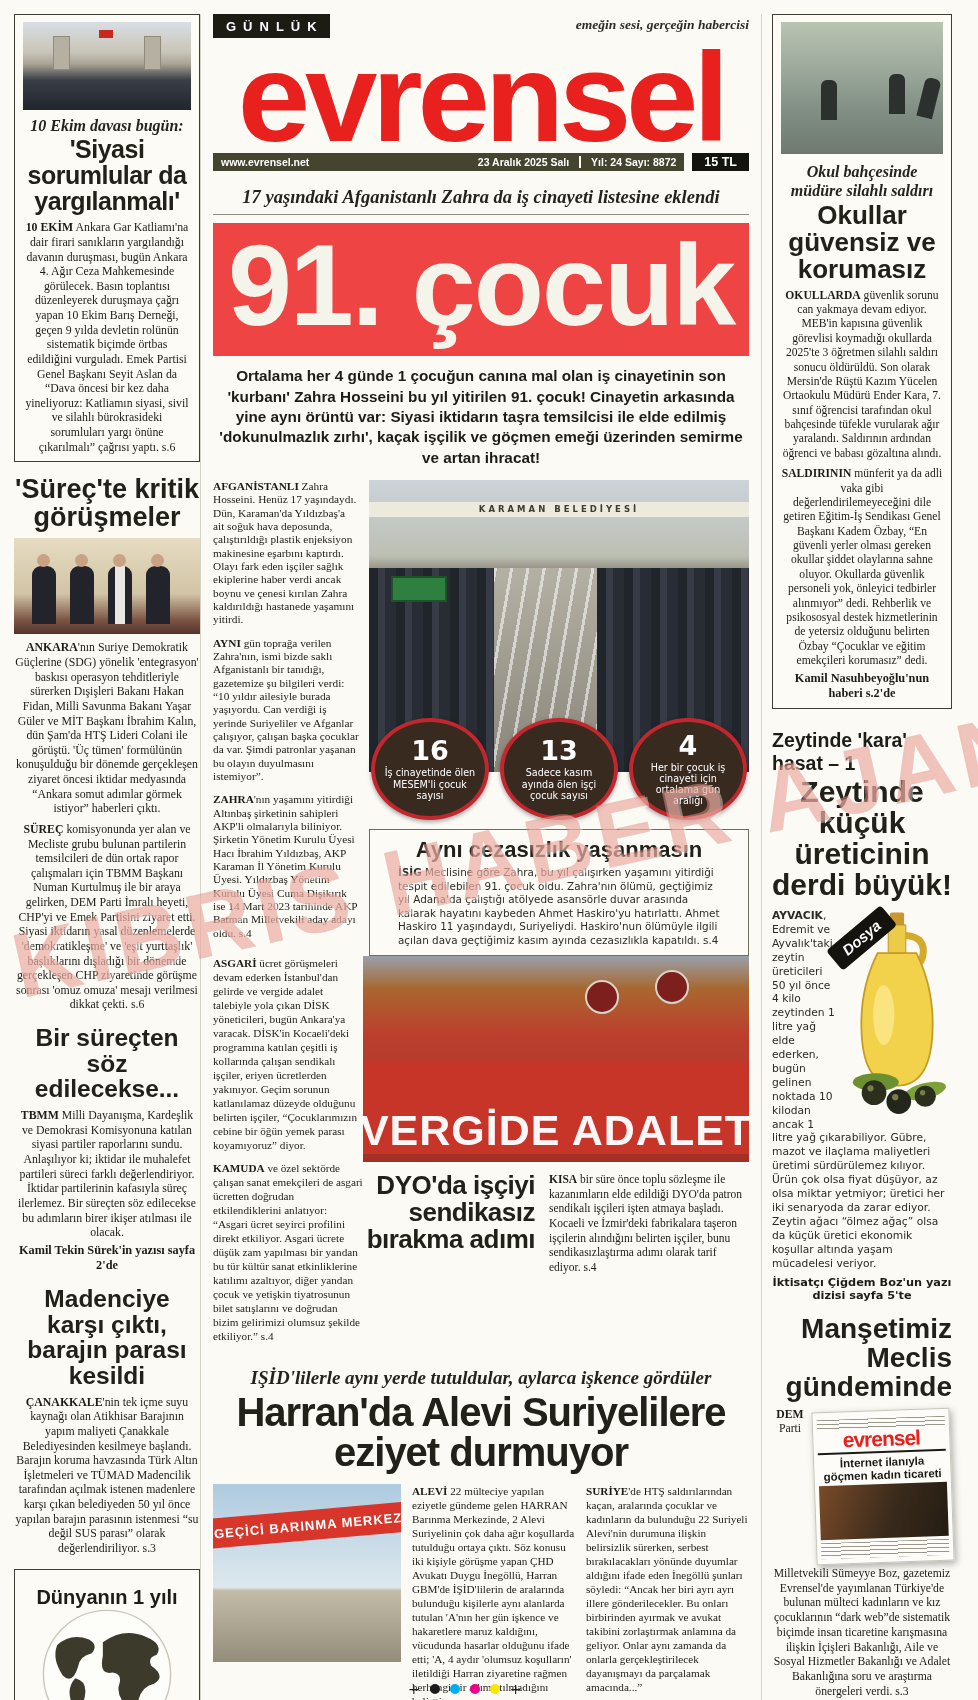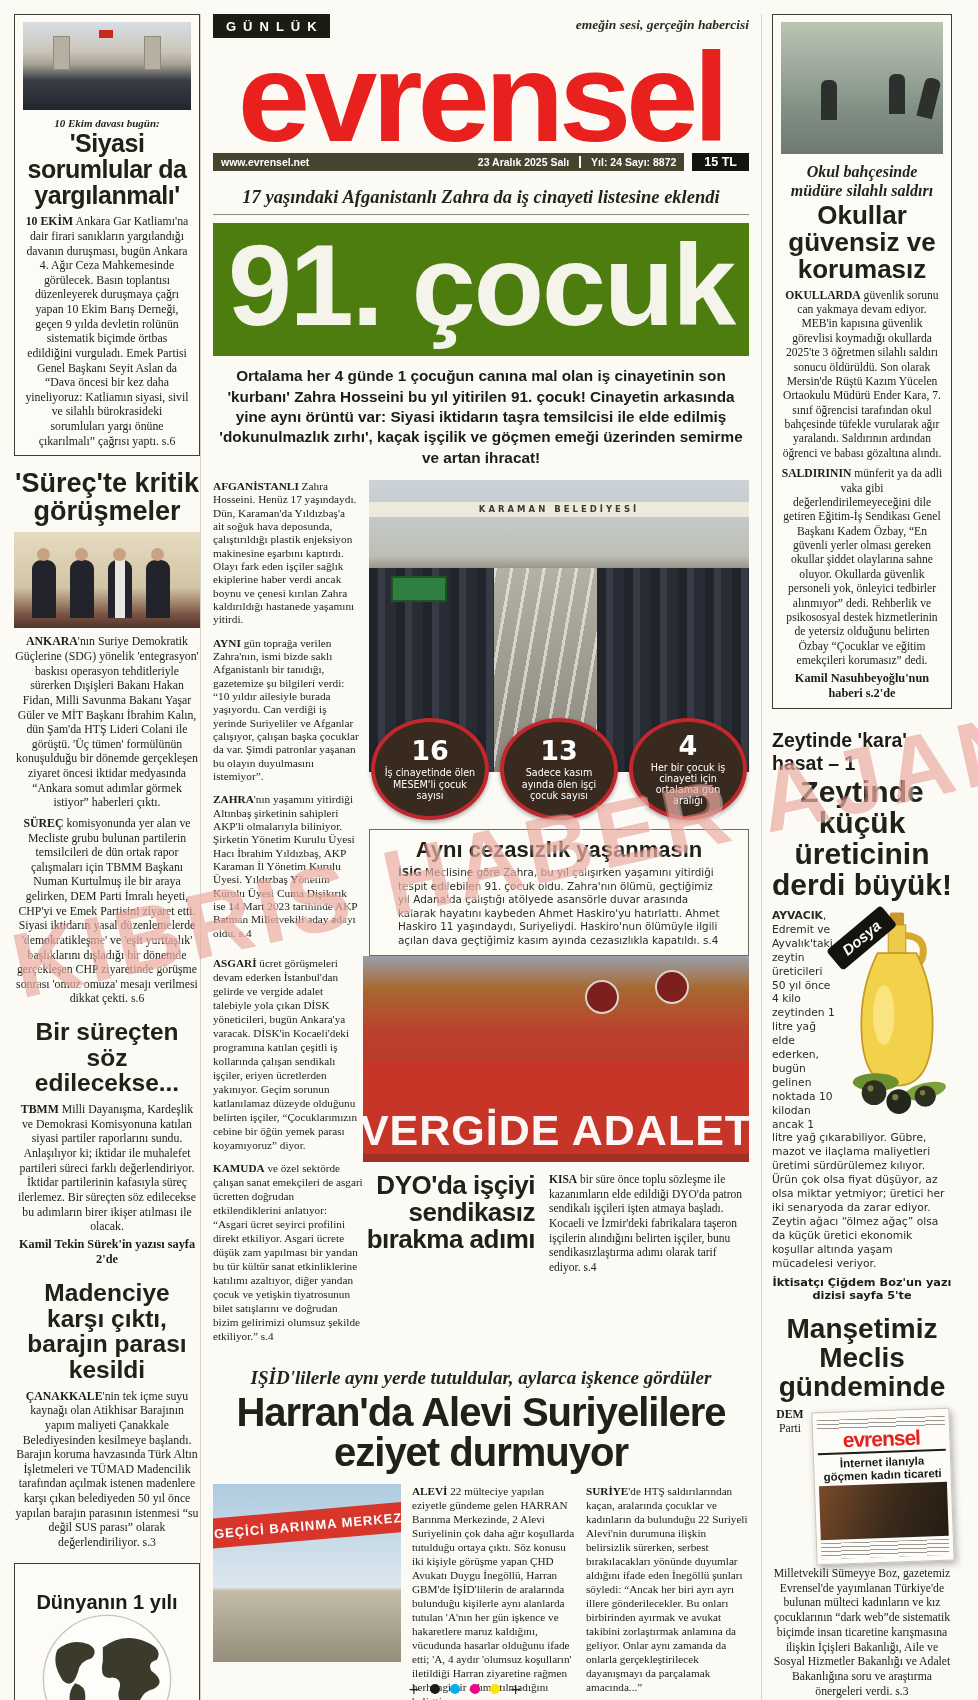--- a/index.html
+++ b/index.html
@@ -14,47 +14,47 @@
 .box{border:1.5px solid #3f3e35;padding:7px 8px;background:#fcfbf6}
 .ph{position:relative;overflow:hidden}
 .kick{font-style:italic;font-weight:700;text-align:center;color:#24241d}
 .byline{font-weight:700;text-align:center;font-size:12.3px;margin-top:3px}
 b.lw{font-weight:700}
 
 .lft section{margin-bottom:13px}
 .ph-court{height:88px;background:linear-gradient(#d9dee4 0%,#c9c5b8 34%,#a8a295 48%,#3a3e46 66%,#22252c 100%)}
 .twr{position:absolute;top:14px;width:17px;height:34px;background:#b5b0a2;border:1px solid #8f8a7c}
 .flag{position:absolute;top:8px;left:76px;width:14px;height:8px;background:#c8281f}
-.court-kick{font-size:11px;margin:7px 0 2px}
+.court-kick{font-size:16px;margin:7px 0 2px}
 .h-court{font-size:25px;line-height:1.03;text-align:center;letter-spacing:-.5px}
 .cbody{font-size:11.8px;line-height:1.24;text-align:center;margin-top:6px}
 .h-surec{font-size:27px;line-height:1.04;text-align:center;margin:2px 0 7px}
 .ph-surec{height:96px;background:linear-gradient(#e6dcc2 0%,#d2c4a6 58%,#7a5343 86%,#54332c 100%)}
 .fig{position:absolute;bottom:10px;width:24px;height:58px;background:#23232c;border-radius:9px 9px 0 0}
 .fig::before{content:"";position:absolute;top:-12px;left:5px;width:13px;height:13px;border-radius:50%;background:#c9a183}
 .fig.w{background:linear-gradient(90deg,#23232c 30%,#e9e7e2 30% 70%,#23232c 70%)}
 .h-sm{font-size:24.5px;line-height:1.05;text-align:center;margin-bottom:5px}
-.world-title{font-family:"Liberation Sans",sans-serif;font-weight:700;font-size:20px;text-align:center;margin-top:20px}
+.world-title{font-family:"Liberation Sans",sans-serif;font-weight:700;font-size:20px;text-align:center;margin-top:9px}
 .world svg{display:block;margin:0 auto}
 
 .mast-top{display:flex;justify-content:space-between;align-items:flex-start}
 .badge{background:#1d1c14;color:#fff;font-family:"Liberation Sans",sans-serif;font-weight:700;
   font-size:13px;letter-spacing:7px;padding:5px 6px 4px 13px}
 .slogan{font-style:italic;font-weight:700;font-size:13.5px;color:#2c2c24;margin-top:3px}
 .logo{color:#e8201e;font-family:"Liberation Sans",sans-serif;font-weight:700;font-size:124px;
   letter-spacing:-5px;line-height:.86;text-align:center;transform:scale(1.05,1.02);margin:6px 0 2px}
 .mbar{display:flex;align-items:stretch;font-family:"Liberation Sans",sans-serif;font-weight:700;font-size:10.5px;color:#fff;margin-top:2px}
 .mbar-main{flex:1;background:#45442f;display:flex;justify-content:space-between;align-items:center;padding:3px 8px}
 .mbar-right{display:flex;gap:0;align-items:center}
 .mbar-date{padding-right:10px}
 .mbar-issue{border-left:2px solid #fbfaf5;padding-left:10px}
 .price{background:#14140e;display:flex;align-items:center;padding:1px 12px;font-size:12.5px;margin-left:8px}
 
 .lead-kick{font-size:18.5px;margin:12px 0 0;padding:4px 0 6px;border-bottom:1px solid #8e8d82}
-.lead-box{background:#4d7c0f;margin-top:8px;padding:10px 0 18px;text-align:center}
+.lead-box{background:#ef4444;margin-top:8px;padding:10px 0 18px;text-align:center}
 .lead-box h1{font-size:115px;line-height:.92;color:#f5f4ea;letter-spacing:-2px}
 .standfirst{font-family:"Liberation Sans",sans-serif;font-weight:700;font-size:15.3px;line-height:1.33;text-align:center;margin:10px 2px 12px}
 .lead-row{display:flex;gap:10px}
 .lead-left{width:146px;flex:none}
 .lead-left p{font-size:11.3px;line-height:1.18;margin-bottom:10px}
 .lead-right{flex:1;min-width:0}
 .ph-lead{height:292px;background:linear-gradient(#ccd3d9 0%,#bdbfb4 26%,#9b978a 30%,#6e6c64 34%,#57585c 100%)}
 .lead-sign{position:absolute;top:22px;left:0;right:0;height:15px;background:#eceadd;color:#3c3c33;
   font-family:"DejaVu Sans",sans-serif;font-size:8.5px;letter-spacing:3px;text-align:center;line-height:15px;font-weight:700}
 .crowdL,.crowdR{position:absolute;top:88px;bottom:0;width:33%;
@@ -103,21 +103,21 @@
 .ok-kick{font-size:16px;line-height:1.2;margin:8px 0 2px}
 .h-okullar{font-size:26px;line-height:1.03;text-align:center;margin-bottom:5px}
 .okbody{font-size:11.6px;line-height:1.24;text-align:center;margin-top:6px}
 .zey-kick{font-family:"Liberation Sans",sans-serif;font-weight:700;font-size:19.5px;text-align:left;margin-top:20px}
 .h-zeytin{font-size:30px;line-height:1.03;text-align:center;margin:2px 0 8px}
 .zey-body{font-family:"DejaVu Sans",sans-serif;font-size:10.7px;line-height:1.3;color:#2b2b24}
 .oil-wrap{float:right;width:110px;margin:0 0 2px 6px;position:relative}
 .dosya{position:absolute;left:-16px;top:16px;transform:rotate(-40deg);background:#14130d;color:#fff;
   font-style:italic;font-weight:700;font-family:"Liberation Sans",sans-serif;font-size:15px;padding:3px 13px;border-radius:4px;z-index:3}
 .zey-byline{font-family:"DejaVu Sans",sans-serif;font-weight:700;font-size:11.3px;text-align:center;clear:both;padding-top:5px}
-.h-manset{font-size:28px;line-height:1.05;text-align:center;margin:4px 0 6px}
+.h-manset{font-size:28px;line-height:1.05;text-align:right;margin:4px 0 6px}
 .manset-body{font-size:11.7px;line-height:1.26;text-align:center}
 .clip-wrap{float:right;width:138px;margin:2px 0 4px 6px;transform:rotate(-2deg)}
 .clip{background:#fdfcf8;border:1px solid #c7c4b8;box-shadow:2px 3px 7px rgba(0,0,0,.3);padding:4px 4px 5px}
 .clip-logo{color:#e8201e;font-family:"Liberation Sans",sans-serif;font-weight:700;font-size:21px;letter-spacing:-1px;text-align:center;line-height:1;border-bottom:2px solid #1c1c16;padding-bottom:2px}
 .clip-head{font-family:"Liberation Sans",sans-serif;font-weight:700;font-size:11.5px;line-height:1.1;text-align:center;margin:3px 0;color:#1b1b15}
 .clip-photo{height:54px;background:linear-gradient(110deg,#7a4a28 0%,#3a2b1c 55%,#241c12 100%)}
 .clip-lines{height:16px;margin-top:3px;background:repeating-linear-gradient(#9a988c 0 1px,transparent 1px 4px)}
 
 .wm{position:absolute;top:792px;left:-70px;width:1280px;transform:rotate(-12.5deg);z-index:30;pointer-events:none;
   font-family:"Liberation Sans",sans-serif;font-weight:700;font-size:92px;letter-spacing:6px;text-align:center;

